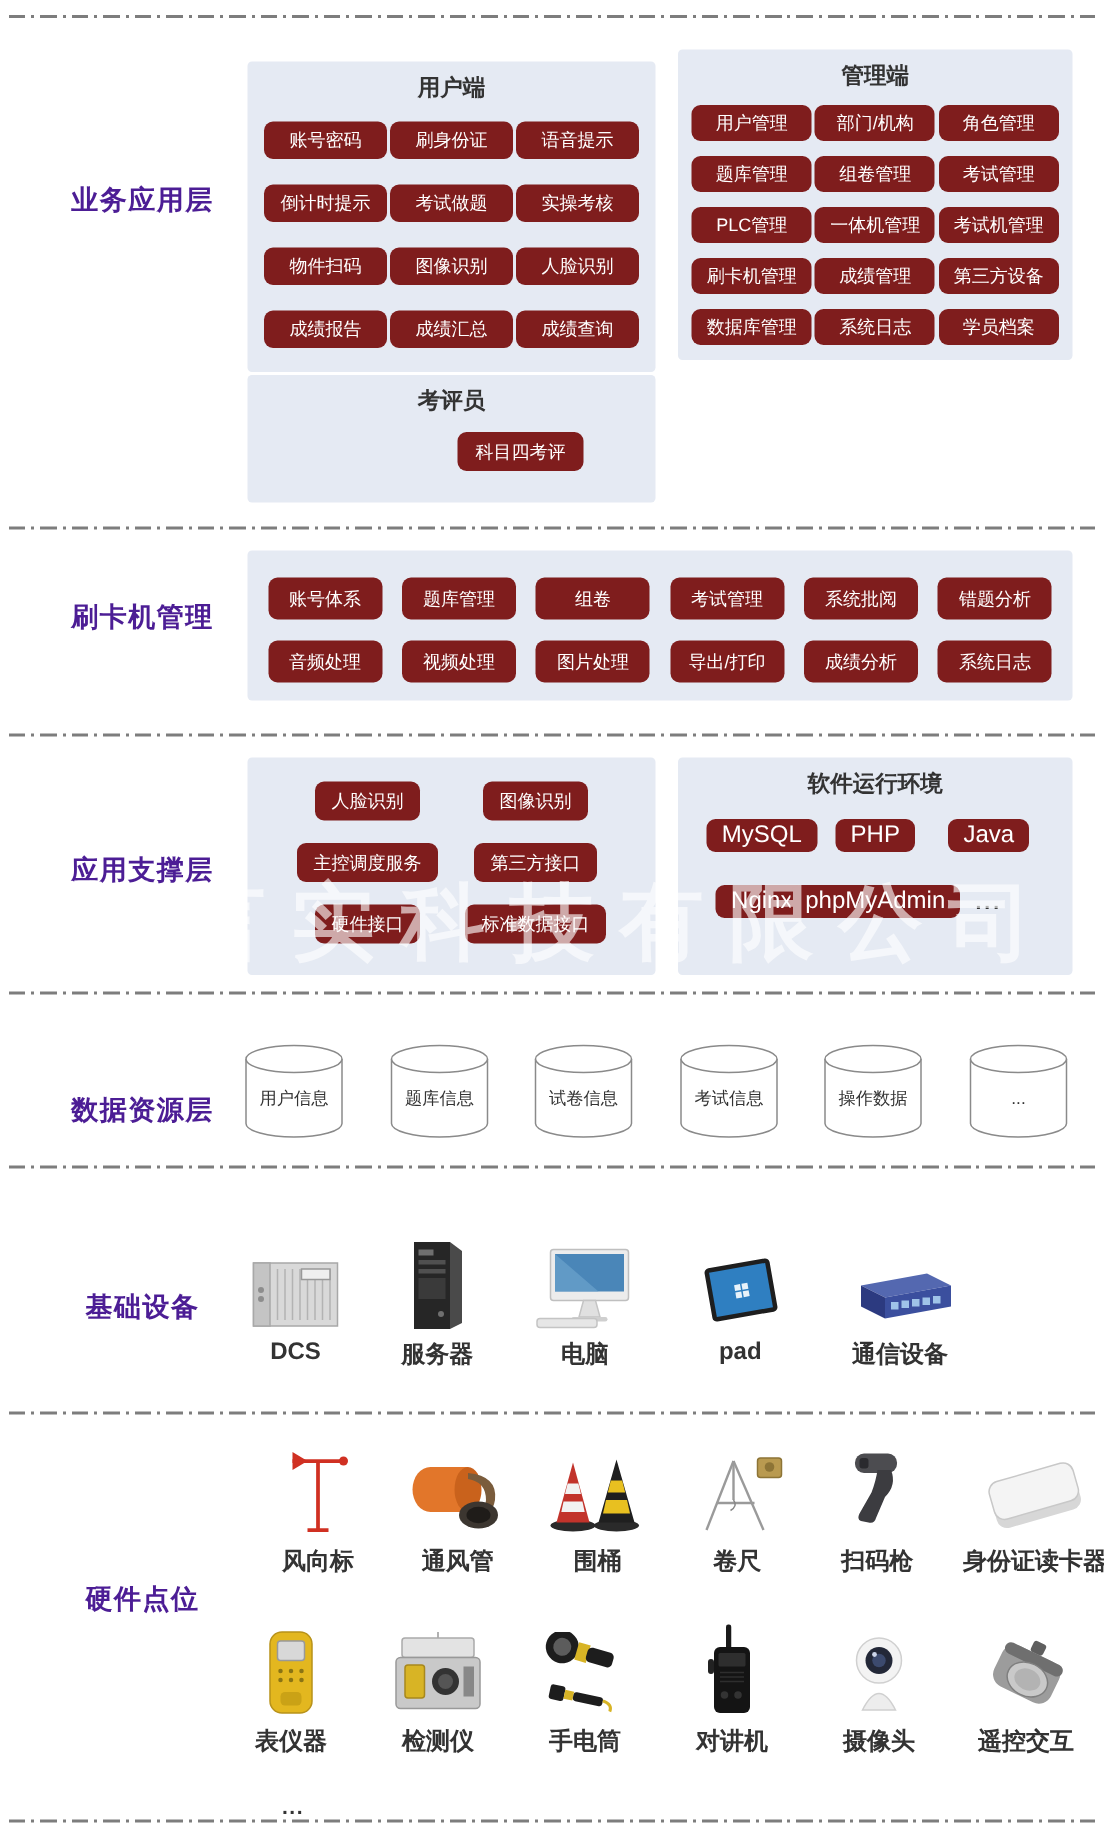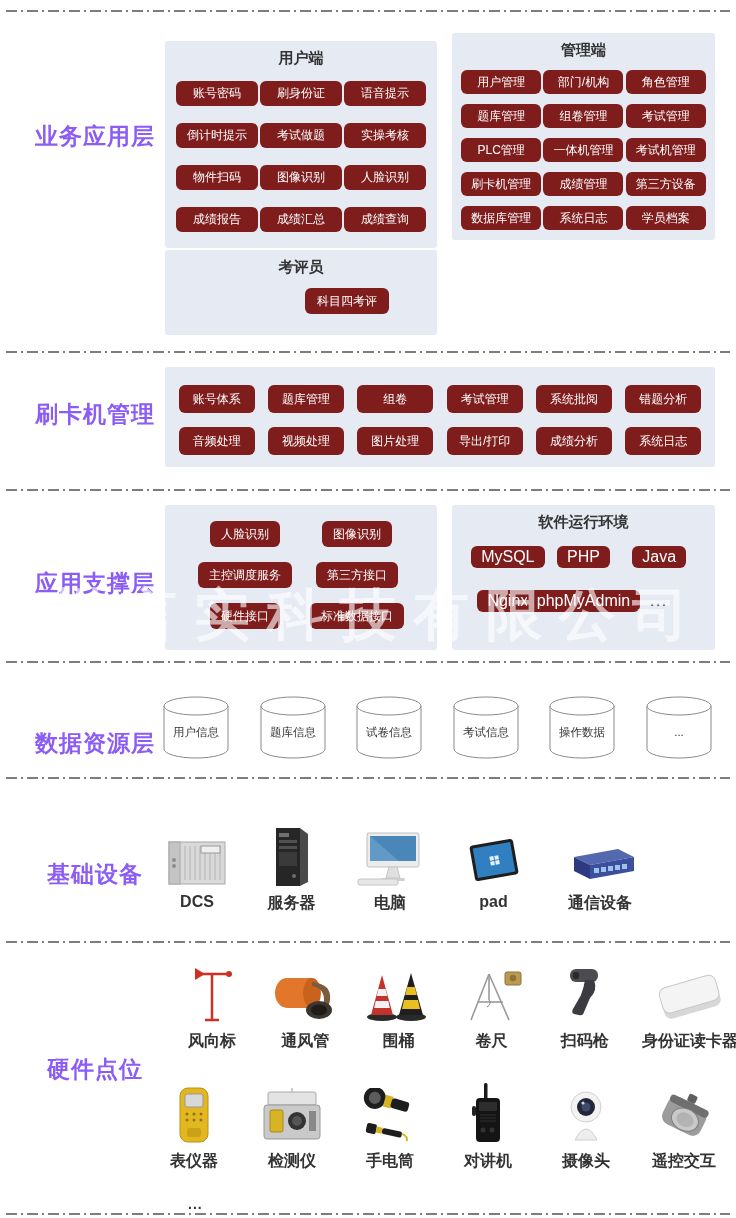--- a/index.html
+++ b/index.html
@@ -3,21 +3,21 @@
 <meta charset="utf-8">
 <style>
   html,body{margin:0;padding:0;background:#fff;}
   body{font-family:"Liberation Sans","DejaVu Sans",sans-serif;color:#333;}
   .stage{position:relative;width:736px;height:1218px;background:#fff;overflow:hidden;}
 
   .divider{position:absolute;left:6px;width:724px;height:2px;
     background:repeating-linear-gradient(90deg,#7d7d7d 0 11px,transparent 11px 15px,#7d7d7d 15px 17px,transparent 17px 21px);}
 
   .layer-label{position:absolute;left:28px;width:134px;text-align:center;
-    font-size:23px;font-weight:bold;color:#8b5cf6;letter-spacing:1px;}
+    font-size:18px;font-weight:bold;color:#4c1d95;letter-spacing:1px;}
 
   .panel{position:absolute;background:#e5eaf3;border-radius:3px;box-sizing:border-box;}
   .panel-title{text-align:center;font-weight:bold;font-size:15px;color:#333;padding-top:8px;}
 
   .btn{background:#7f1d1d;color:#fff;font-size:12px;border-radius:6px;
     display:inline-flex;align-items:center;justify-content:center;
     height:25px;padding:0 8px;box-sizing:border-box;white-space:nowrap;}
 
   .grid{display:grid;place-items:center;}
   .grid-user{grid-template-columns:repeat(3,1fr);row-gap:17px;padding:13px 10px 14px;}

